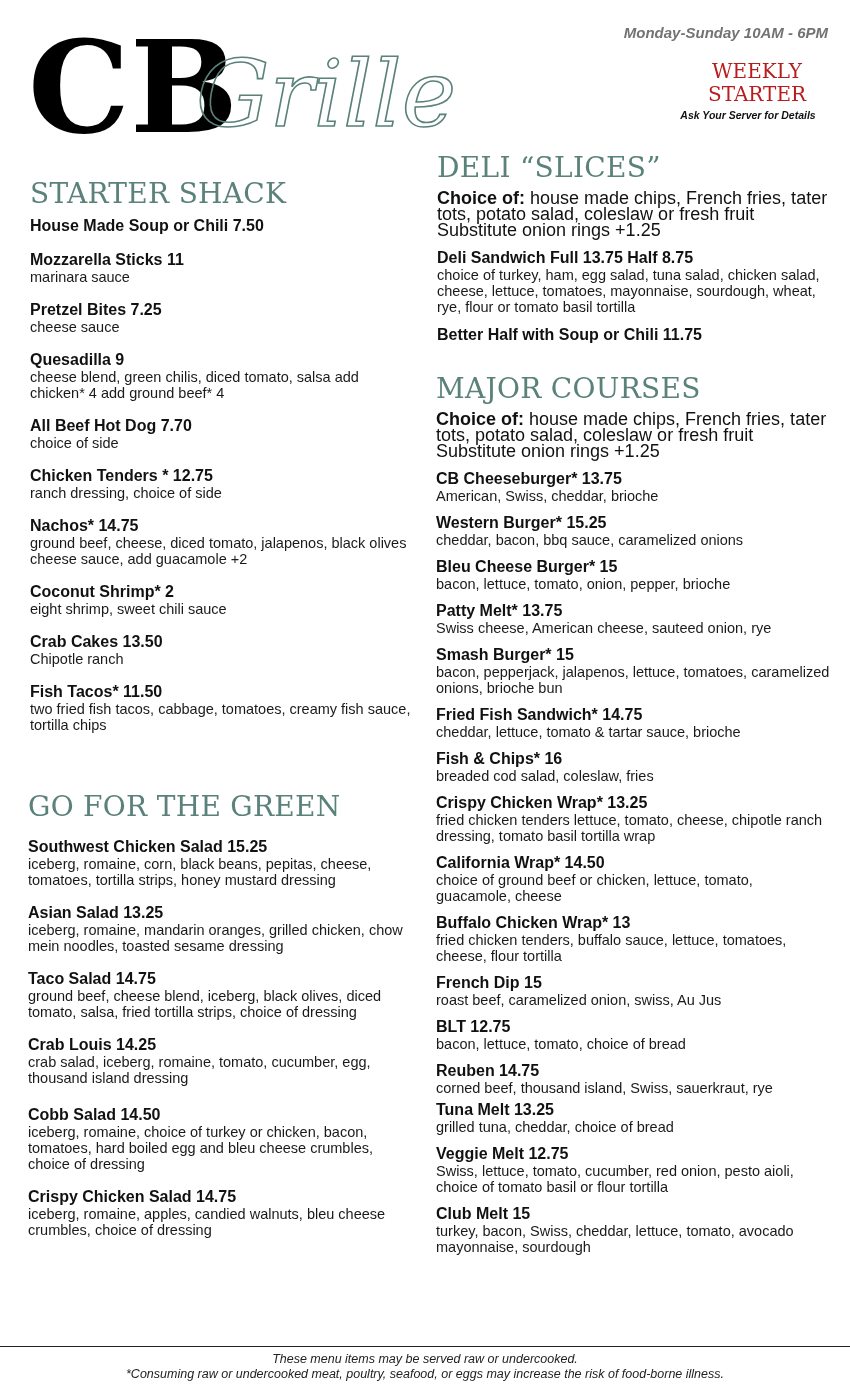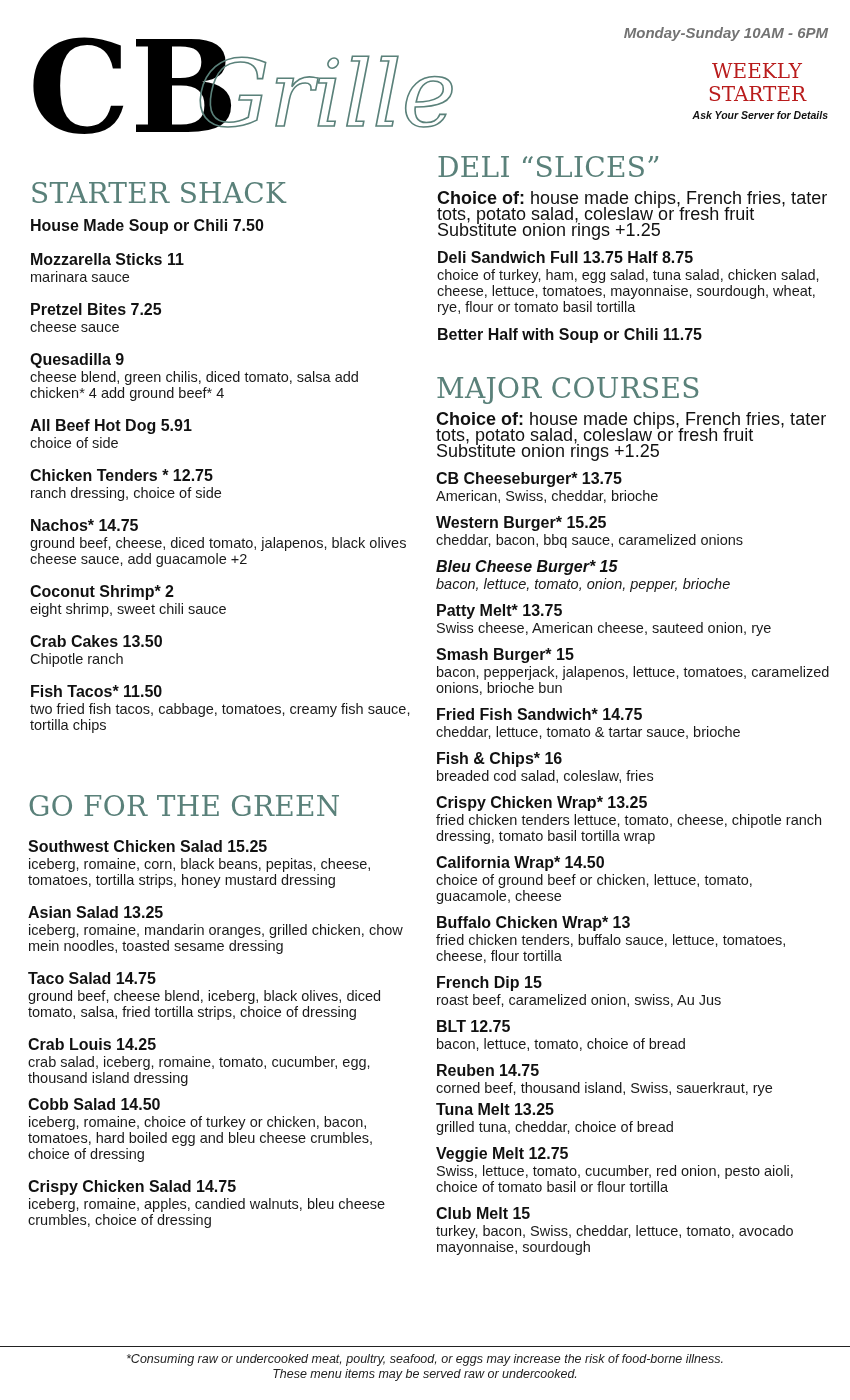--- a/index.html
+++ b/index.html
@@ -1,21 +1,21 @@
 <!DOCTYPE html>
 <html><head>
 <meta charset="utf-8">
 <style>
   html, body { margin:0; padding:0; background:#ffffff; }
   body { width:850px; height:1400px; position:relative; overflow:hidden; font-family:"Liberation Sans", sans-serif; color:#111; }
   .logo { position:absolute; left:28px; top:14px; width:450px; height:140px; }
   .hours { position:absolute; right:22px; top:24px; font-weight:bold; font-style:italic; font-size:15px; color:#737373; }
   .weekly { position:absolute; right:22px; top:60px; width:160px; text-align:center; }
   .weekly-title { font-family:"DejaVu Serif", serif; color:#b91c1c; font-size:20px; line-height:23px; margin-left:18px; }
-  .weekly-sub { font-weight:bold; font-style:italic; font-size:10.5px; text-align:right; margin-top:3px; }
+  .weekly-sub { font-weight:bold; font-style:italic; font-size:10.5px; text-align:center; margin-top:3px; }
   .col { position:absolute; }
   .col-left { left:30px; width:385px; }
   .col-right { left:437px; width:395px; }
   .section-title { font-family:"DejaVu Serif", serif; color:#5a817a; font-size:28px; font-weight:normal; line-height:32px; margin:0 0 6px 0; letter-spacing:0.3px; }
   .item { margin-bottom:14px; }
   .item-name { font-weight:bold; font-size:16px; line-height:19px; }
   .item-desc { font-size:14.5px; line-height:16px; color:#1a1a1a; }
   .choice { font-size:18px; line-height:16px; margin-bottom:10px; }
   .choice b { font-weight:bold; }
   .footer-rule { position:absolute; left:0; top:1346px; width:850px; height:1px; background:#222; }
@@ -50,21 +50,21 @@
       </div>
       <div class="item" style="margin-bottom: 15px;">
         <div class="item-name">Pretzel Bites  7.25</div>
         <div class="item-desc">cheese sauce</div>
       </div>
       <div class="item" style="margin-bottom: 15px;">
         <div class="item-name">Quesadilla  9</div>
         <div class="item-desc">cheese blend, green chilis, diced tomato, salsa add chicken* 4  add ground beef* 4</div>
       </div>
       <div class="item" style="margin-bottom: 15px;">
-        <div class="item-name">All Beef Hot Dog  5.91</div>
+        <div class="item-name">All Beef Hot Dog  7.70</div>
         <div class="item-desc">choice of side</div>
       </div>
       <div class="item" style="margin-bottom: 15px;">
         <div class="item-name">Chicken Tenders *  12.75</div>
         <div class="item-desc">ranch dressing, choice of side</div>
       </div>
       <div class="item" style="margin-bottom: 15px;">
         <div class="item-name">Nachos*  14.75</div>
         <div class="item-desc">ground beef, cheese, diced tomato, jalapenos, black olives cheese sauce, add guacamole +2</div>
       </div>
@@ -91,21 +91,21 @@
         <div class="item-desc">iceberg, romaine, corn, black beans, pepitas, cheese, tomatoes, tortilla strips, honey mustard dressing</div>
       </div>
       <div class="item" style="margin-bottom: 15px;">
         <div class="item-name">Asian Salad 13.25</div>
         <div class="item-desc">iceberg, romaine, mandarin oranges, grilled chicken, chow mein noodles, toasted sesame dressing</div>
       </div>
       <div class="item" style="margin-bottom: 15px;">
         <div class="item-name">Taco Salad  14.75</div>
         <div class="item-desc">ground beef, cheese blend, iceberg, black olives, diced tomato, salsa, fried tortilla strips, choice of dressing</div>
       </div>
-      <div class="item" style="margin-bottom: 9px;">
+      <div class="item" style="margin-bottom: 19px;">
         <div class="item-name">Crab Louis 14.25</div>
         <div class="item-desc">crab salad, iceberg, romaine, tomato, cucumber, egg, thousand island dressing</div>
       </div>
       <div class="item" style="margin-bottom: 15px;">
         <div class="item-name">Cobb Salad 14.50</div>
         <div class="item-desc">iceberg, romaine, choice of turkey or chicken, bacon, tomatoes, hard boiled egg and bleu cheese crumbles, choice of dressing</div>
       </div>
       <div class="item" style="margin-bottom: 15px;">
         <div class="item-name">Crispy Chicken Salad 14.75</div>
         <div class="item-desc">iceberg, romaine, apples, candied walnuts, bleu cheese crumbles, choice of dressing</div>
@@ -138,21 +138,21 @@
   </div>
   <div id="major-list">
       <div class="item" style="margin-bottom: 9px;">
         <div class="item-name">CB Cheeseburger*  13.75</div>
         <div class="item-desc">American, Swiss, cheddar, brioche</div>
       </div>
       <div class="item" style="margin-bottom: 9px;">
         <div class="item-name">Western Burger* 15.25</div>
         <div class="item-desc">cheddar, bacon, bbq sauce, caramelized onions</div>
       </div>
-      <div class="item" style="margin-bottom: 9px; font-style: italic;">
+      <div class="item" style="margin-bottom: 9px;">
         <div class="item-name">Bleu Cheese Burger*  15</div>
         <div class="item-desc">bacon, lettuce, tomato, onion, pepper, brioche</div>
       </div>
       <div class="item" style="margin-bottom: 9px;">
         <div class="item-name">Patty Melt*  13.75</div>
         <div class="item-desc">Swiss cheese, American cheese, sauteed onion, rye</div>
       </div>
       <div class="item" style="margin-bottom: 9px;">
         <div class="item-name">Smash Burger* 15</div>
         <div class="item-desc">bacon, pepperjack, jalapenos, lettuce, tomatoes, caramelized onions, brioche bun</div>
@@ -199,15 +199,15 @@
       </div>
       <div class="item" style="margin-bottom: 9px;">
         <div class="item-name">Club Melt   15</div>
         <div class="item-desc">turkey, bacon, Swiss, cheddar, lettuce, tomato, avocado mayonnaise, sourdough</div>
       </div>
     </div>
 </div>
 
 <div class="footer-rule"></div>
 <div class="footer">
+  <div>These menu items may be served raw or undercooked.</div>
   <div>*Consuming raw or undercooked meat, poultry, seafood, or eggs may increase the risk of food-borne illness.</div>
-  <div>These menu items may be served raw or undercooked.</div>
 </div>
 
 </body></html>

